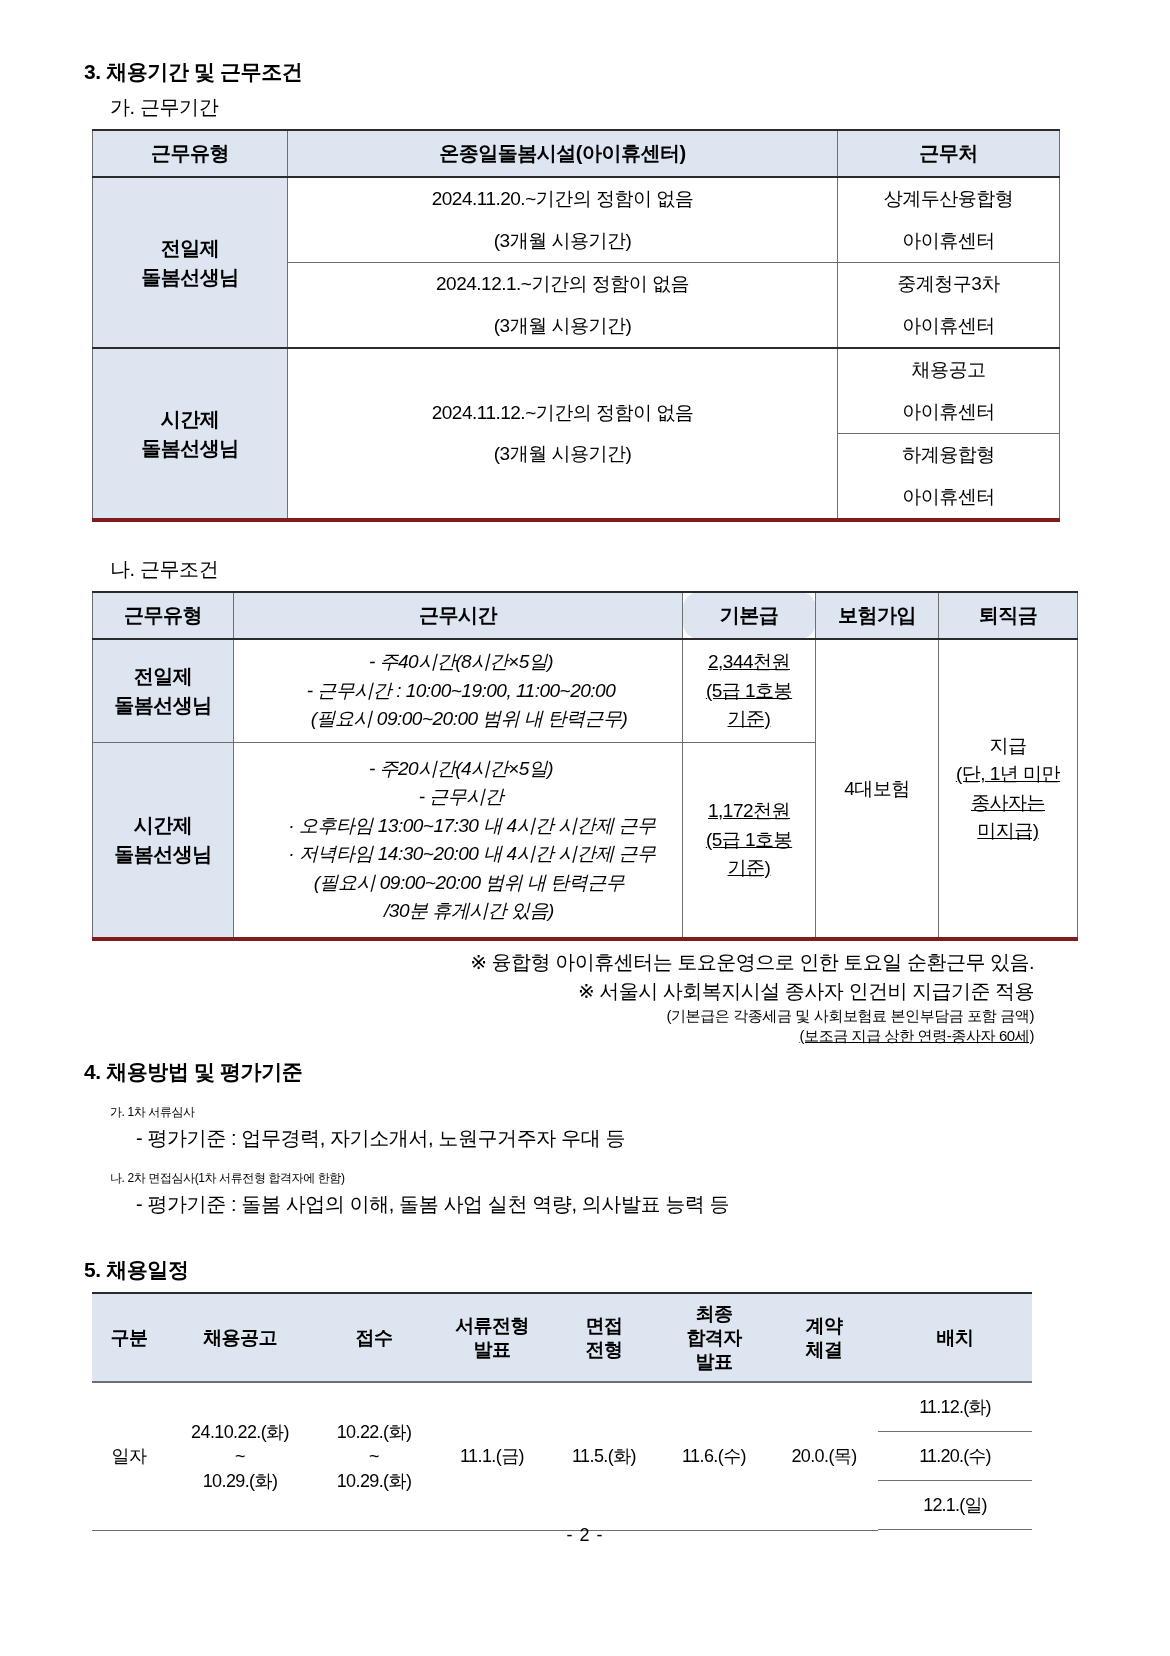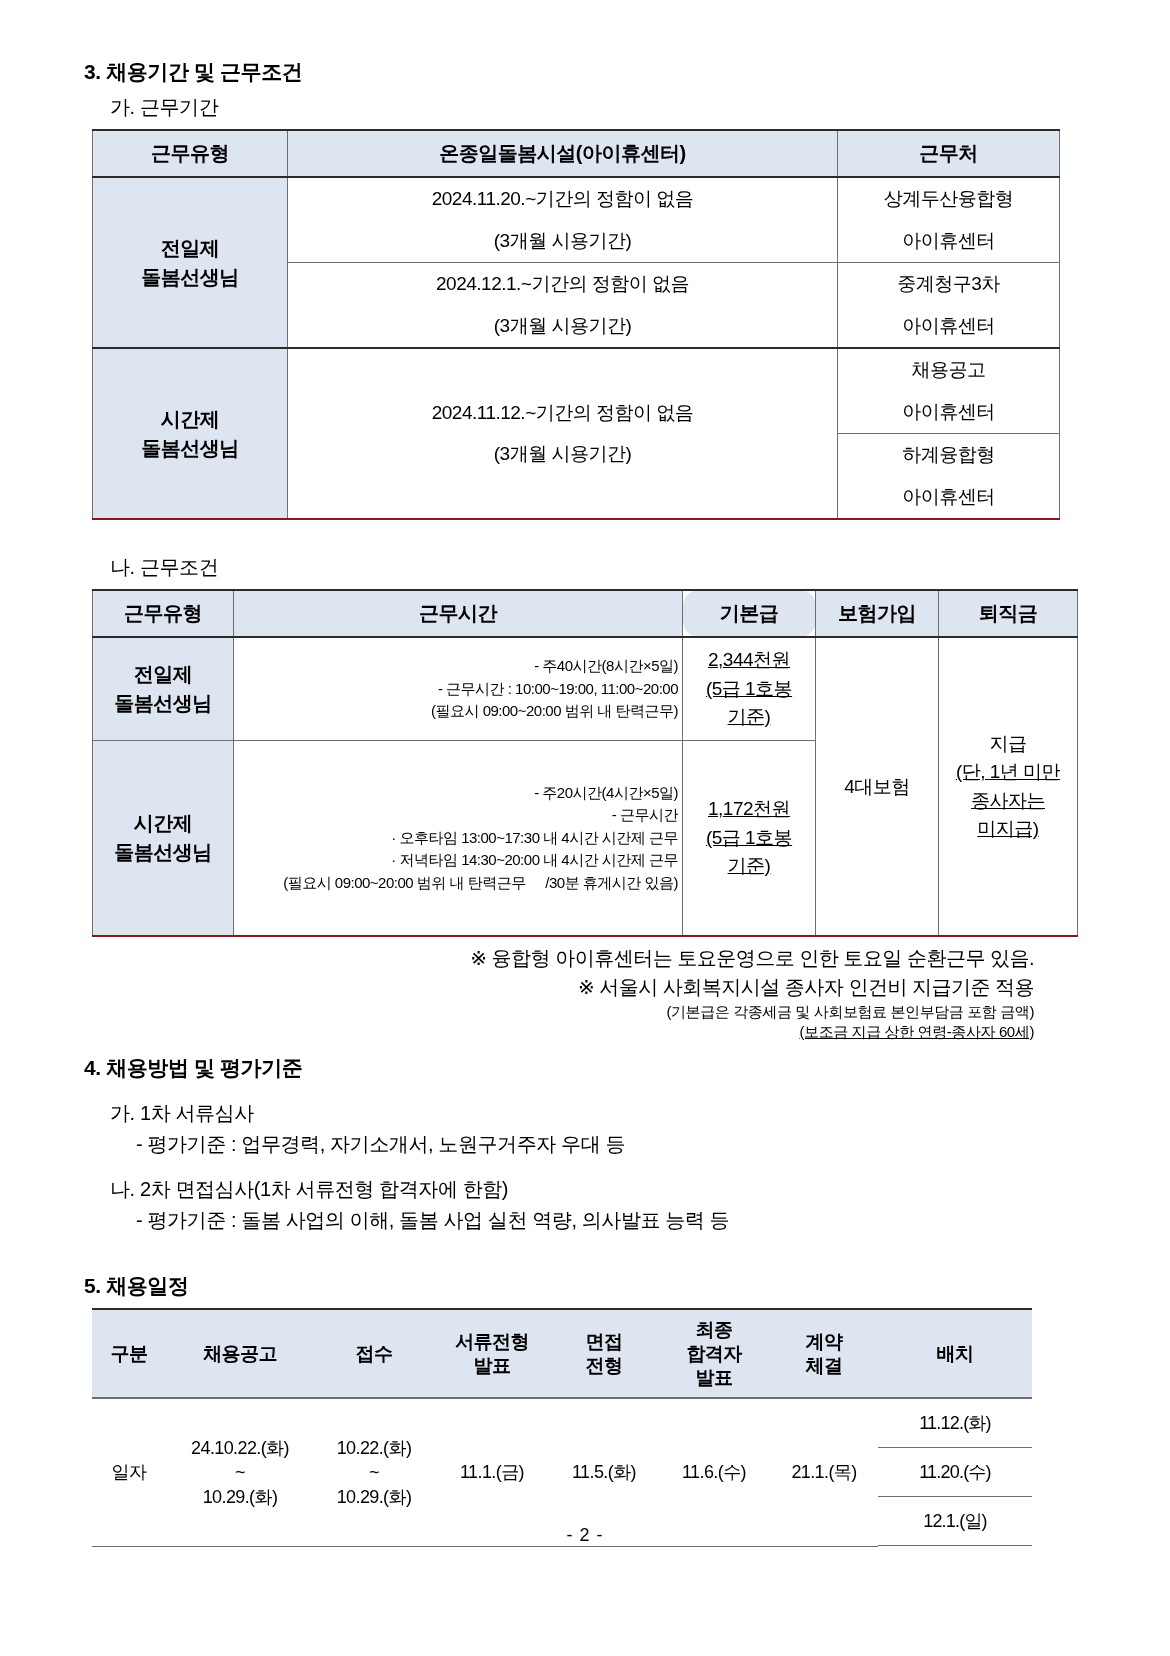--- a/index.html
+++ b/index.html
@@ -35,39 +35,39 @@
     font-weight: bold;
     letter-spacing: -0.4px;
     margin: 0 0 8px 0;
   }
   .sub-title {
     font-size: 20px;
     letter-spacing: -0.4px;
     margin: 0 0 8px 26px;
   }
   .bullet-l1 {
-    font-size: 20px;
+    font-size: 12px;
     letter-spacing: -0.4px;
     margin: 18px 0 4px 26px;
   }
   .bullet-l2 {
     font-size: 20px;
     letter-spacing: -0.4px;
     margin: 0 0 4px 52px;
   }
 
   
   table {
     border-collapse: collapse;
     table-layout: fixed;
   }
   .tbl1, .tbl2 {
     margin-left: 8px;
     border-top: 2px solid #2b2b2b;
-    border-bottom: 2px solid #7f1d1d;
+    border-bottom: 4px solid #7f1d1d;
   }
   .tbl1 td, .tbl1 th,
   .tbl2 td, .tbl2 th {
     border: 1px solid #6f6f6f;
     font-size: 19px;
     letter-spacing: -0.5px;
     padding: 3px 4px;
     vertical-align: middle;
   }
   .tbl1 thead th, .tbl2 thead th {
@@ -84,24 +84,25 @@
     text-align: center;
     font-size: 20px;
     line-height: 1.45;
   }
   .tbl1 td.c, .tbl2 td.c { text-align: center; }
   .tbl1 td.mid { line-height: 1.5; }
   .tbl1 .noborder-h { border-bottom: none; }
   .tbl1 .noborder-t { border-top: none; }
 
   .tbl2 td.hours {
-    text-align: right;
+    text-align: center;
     line-height: 1.5;
     padding-left: 10px;
-    font-size: 15px;
+    font-size: 19px;
+    font-style: italic;
   }
   .tbl2 td.hours .ln { white-space: nowrap; }
   .tbl2 td.hours .ind { padding-left: 16px; display: inline-block; }
   .tbl2 td.hours .ind2 { padding-left: 22px; display: inline-block; }
   .tbl2 td.money { text-align: center; line-height: 1.5; font-size: 19px; text-decoration: underline; }
   .tbl2 td.ins { text-align: center; font-size: 19px; }
   .tbl2 td.sev { text-align: center; font-size: 19px; line-height: 1.5; }
   .u { text-decoration: underline; }
 
   
@@ -366,21 +367,21 @@
             <div>10.29.(화)</div>
           </td>
           <td>
             <div>10.22.(화)</div>
             <div>~</div>
             <div>10.29.(화)</div>
           </td>
           <td>11.1.(금)</td>
           <td>11.5.(화)</td>
           <td>11.6.(수)</td>
-          <td>21.1.(목)</td>
+          <td>20.0.(목)</td>
           <td class="nb" style="padding:0;vertical-align:top;">
             <div class="deploy-wrap">
               <div class="deploy-sub" style="height:40px;line-height:40px;">11.12.(화)</div>
               <div class="deploy-sub" style="height:40px;line-height:40px;">11.20.(수)</div>
               <div class="deploy-sub" style="height:40px;line-height:40px;">12.1.(일)</div>
             </div>
           </td>
         </tr>
       </tbody>
     </table>

